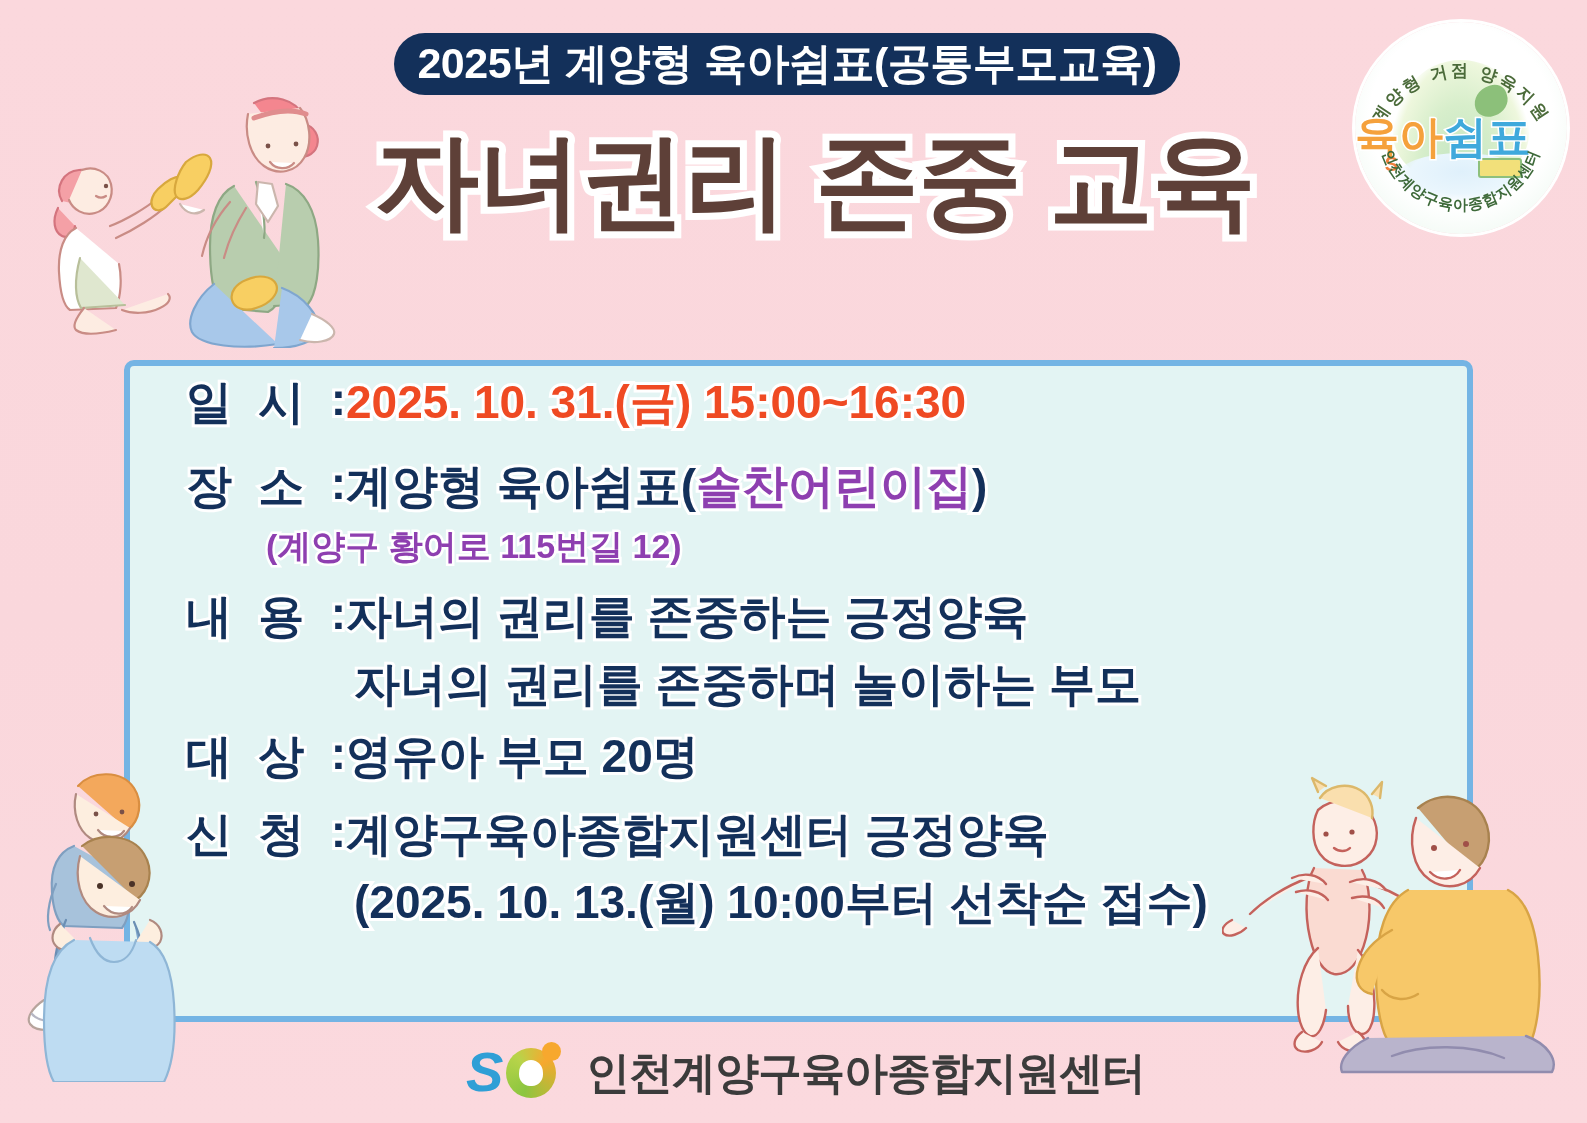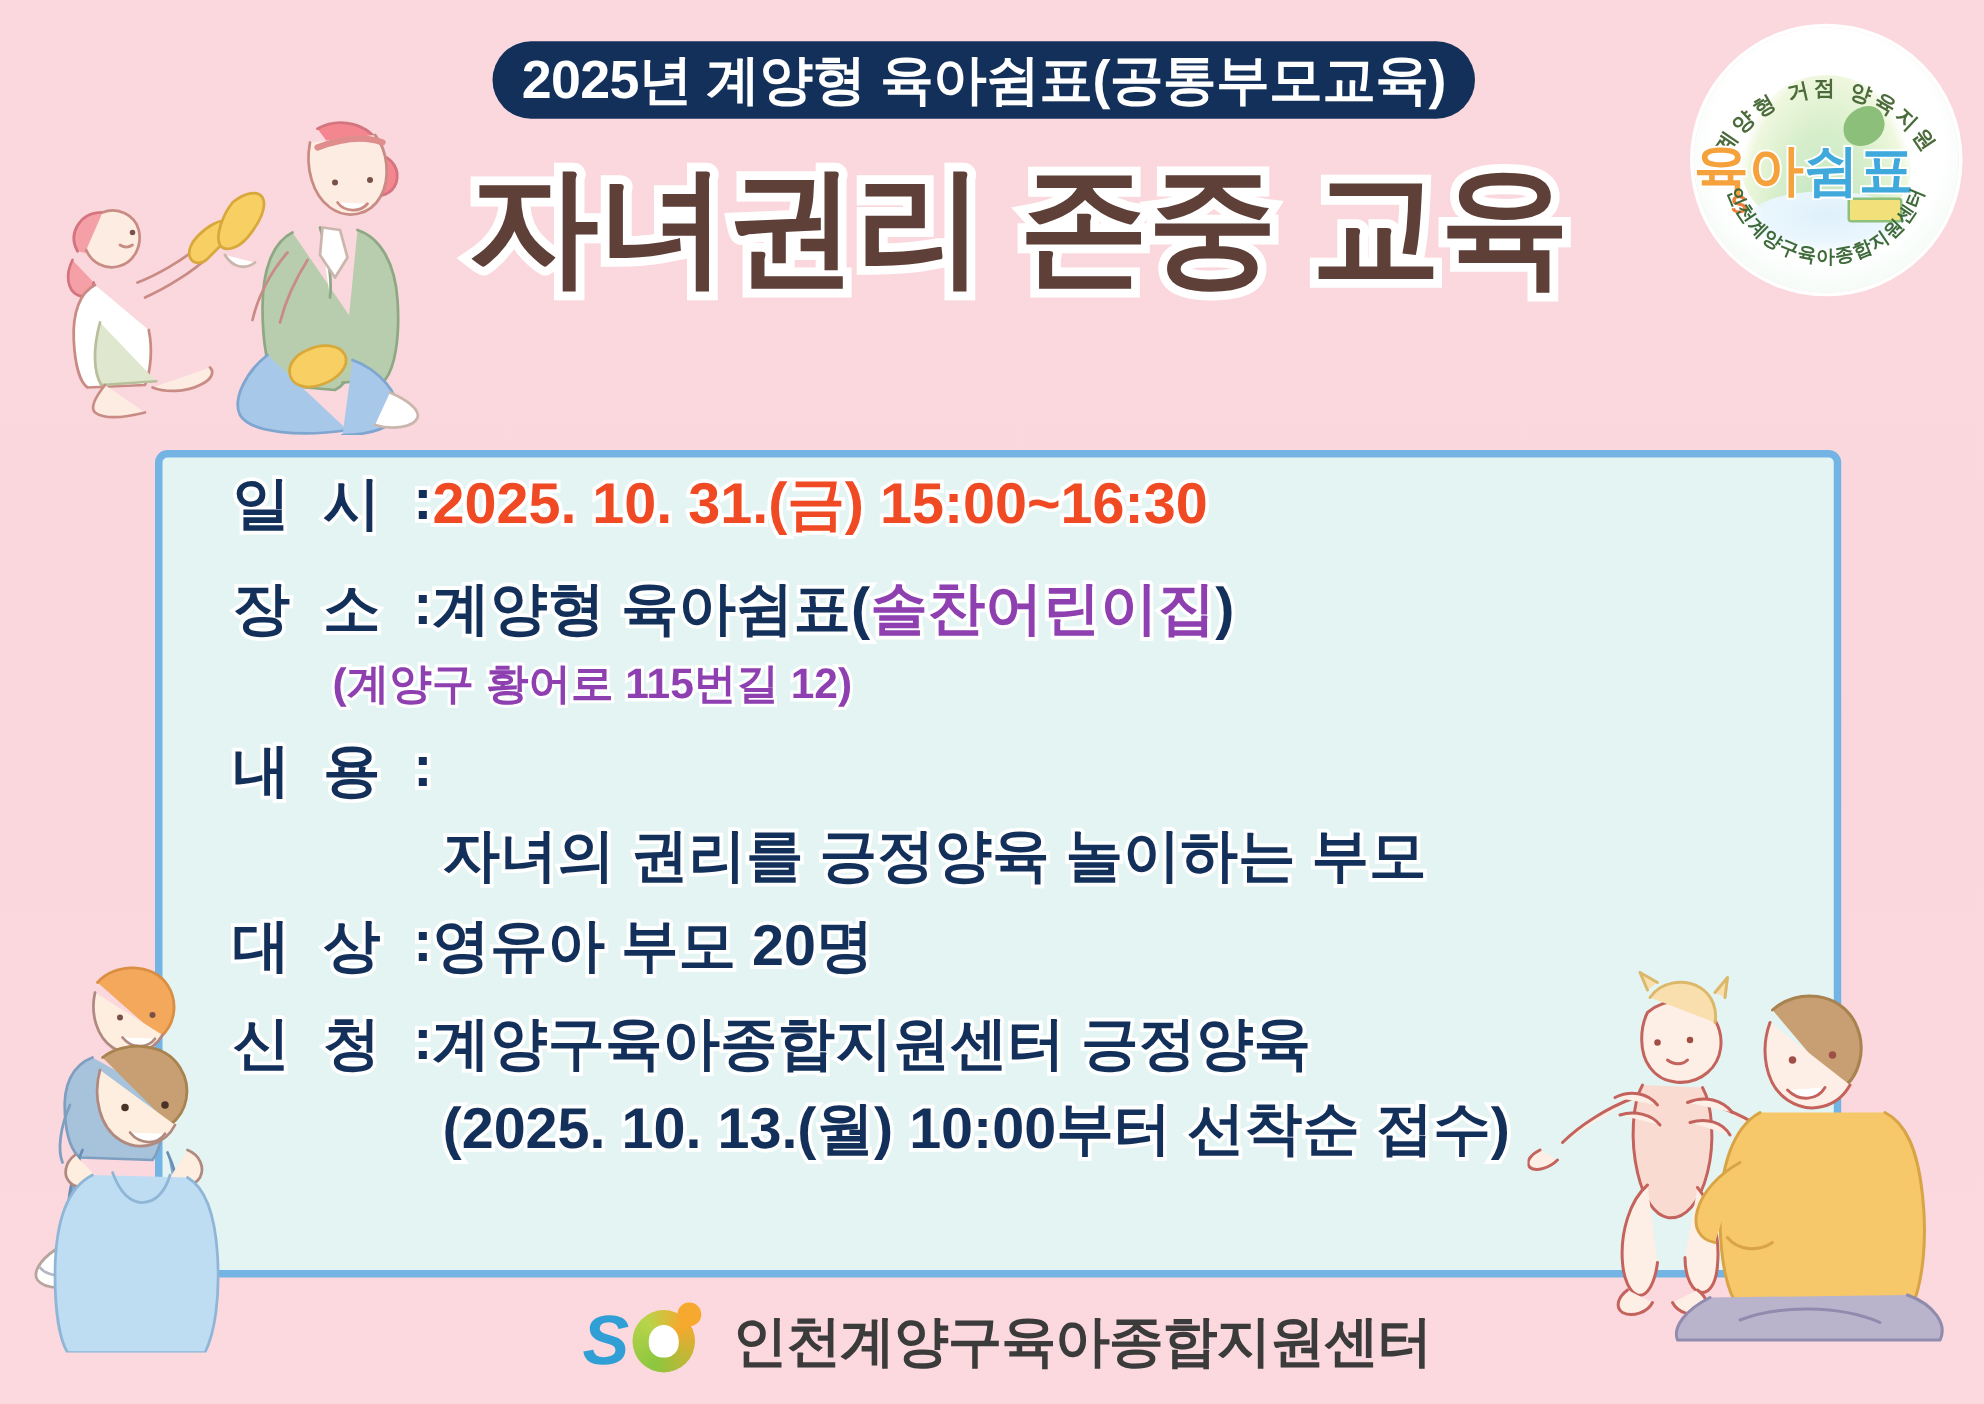--- a/index.html
+++ b/index.html
@@ -221,22 +221,23 @@
   </div>
   <div class="subline">(계양구 황어로 115번길 12)</div>
   <div class="r-gap-m"></div>
 
   <div class="row">
     <span class="label">
       <span>내</span>
       <span>용</span>
       <span class="colon">:</span>
     </span>
-  </div>
-  <div class="contline">자녀의 권리를 긍정양육 놀이하는 부모</div>
+    <span class="value">자녀의 권리를 존중하는 긍정양육</span>
+  </div>
+  <div class="contline">자녀의 권리를 존중하며 놀이하는 부모</div>
   <div class="r-gap-s"></div>
 
   <div class="row">
     <span class="label">
       <span>대</span>
       <span>상</span>
       <span class="colon">:</span>
     </span>
     <span class="value">영유아 부모 20명</span>
   </div>

